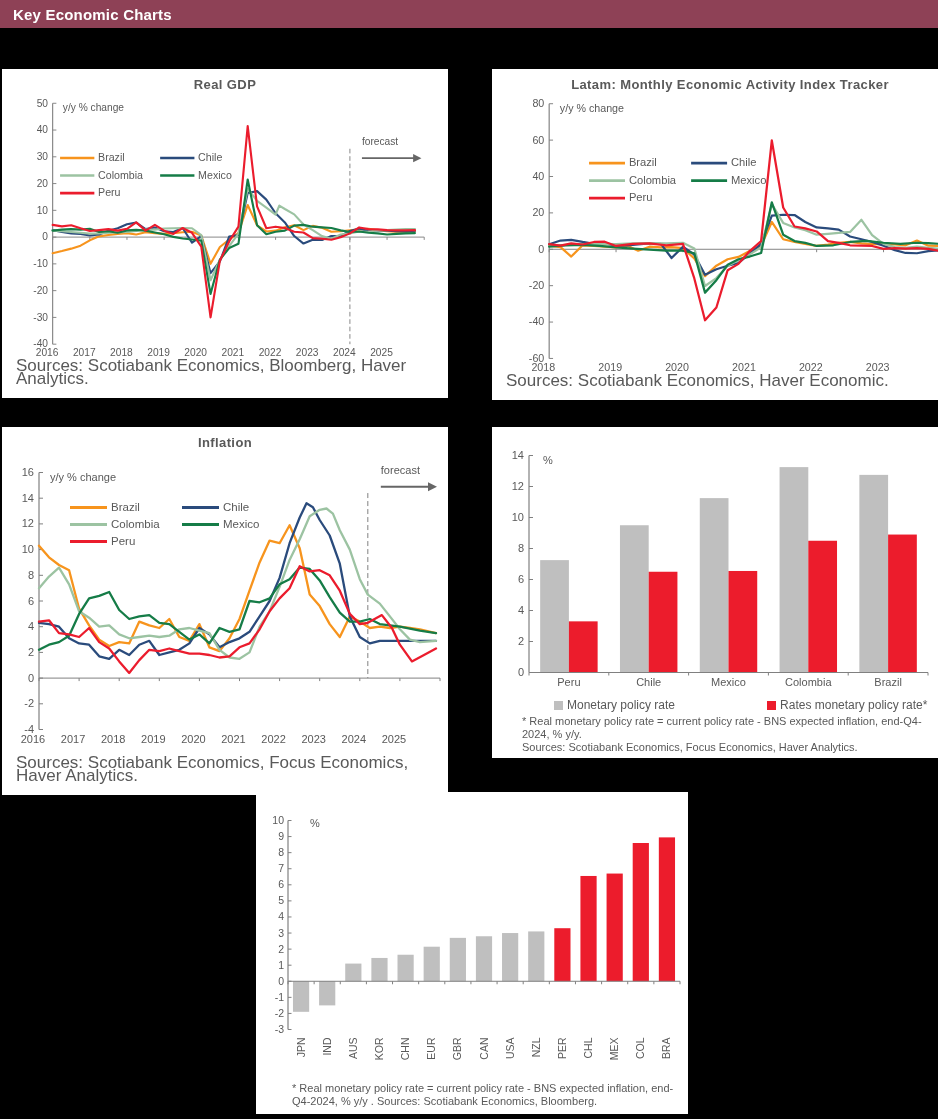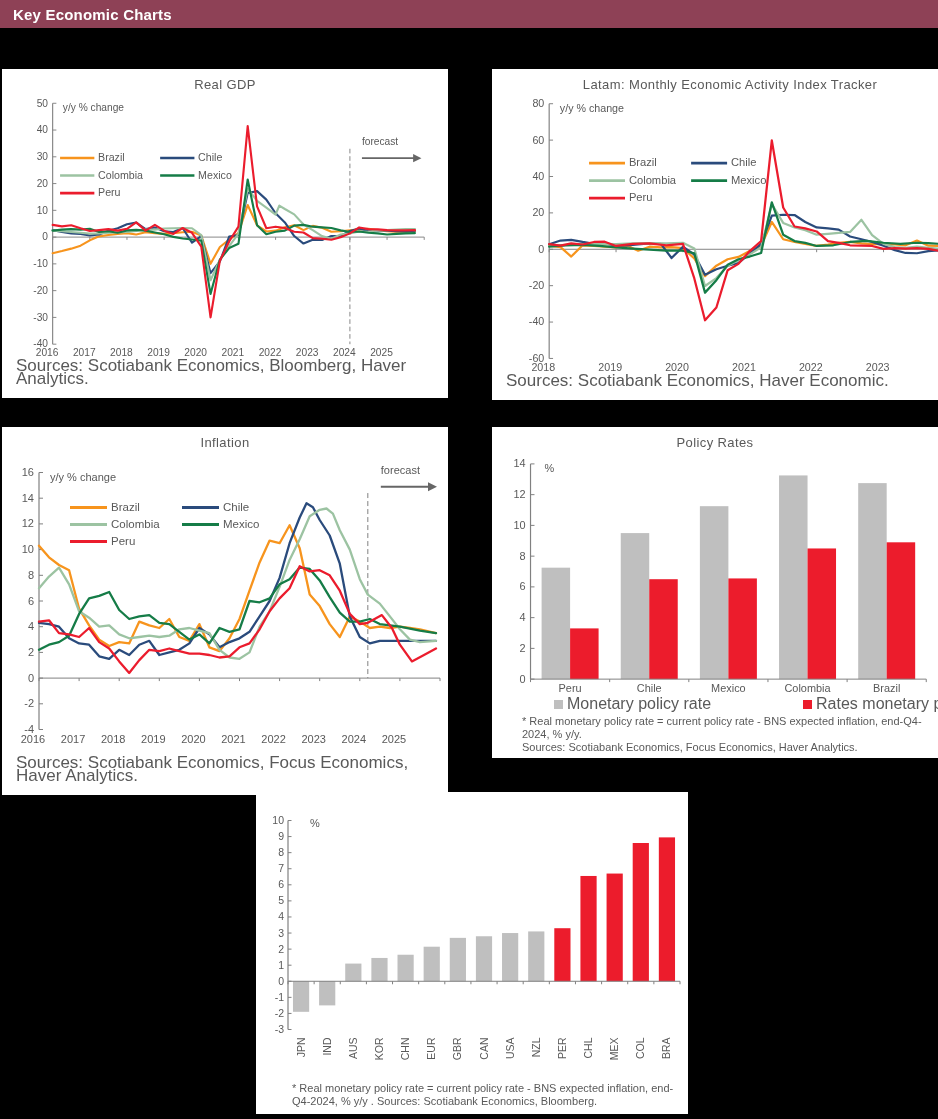--- a/index.html
+++ b/index.html
@@ -3,25 +3,25 @@
 <meta charset="utf-8">
 <style>
   html,body{margin:0;padding:0}
   body{width:938px;height:1119px;background:#000;position:relative;overflow:hidden;
        font-family:"Liberation Sans",sans-serif}
   .hdr{position:absolute;left:0;top:0;width:938px;height:28px;background:#8E4156;
        display:flex;align-items:center;box-sizing:border-box;padding-left:13px}
   .hdr span{color:#fff;font-weight:bold;font-size:15px;letter-spacing:.2px}
   .panel{position:absolute;background:#fff;display:flex;flex-direction:column;
          box-sizing:border-box;padding-top:8px}
-  .ctitle{height:17px;line-height:15px;text-align:center;font-weight:normal;font-size:13px;
+  .ctitle{height:17px;line-height:15px;text-align:center;font-weight:bold;font-size:13px;
           color:#595959;letter-spacing:.4px;flex:0 0 auto}
   .plot{flex:1 1 auto;width:100%;display:block}
   .src{flex:0 0 auto;font-size:17px;line-height:13px;color:#595959;padding:0 8px 13px 14px}
-  .leg4{flex:0 0 16px;display:flex;align-items:center;font-size:16px;color:#595959;padding-left:62px}
+  .leg4{flex:0 0 16px;display:flex;align-items:center;font-size:12px;color:#595959;padding-left:62px}
   .leg4 .item{display:flex;align-items:center;margin-right:92px;white-space:nowrap}
   .leg4 .sq{width:9px;height:9px;margin-right:4px;flex:0 0 auto}
   .fnote{flex:0 0 auto;font-size:11px;line-height:13px;color:#595959;padding:2px 12px 0 30px}
   .fsrc{flex:0 0 auto;font-size:11px;line-height:13px;color:#595959;padding:0 12px 4px 30px}
   .fnote5{flex:0 0 auto;font-size:11px;line-height:13px;color:#595959;padding:2px 14px 6px 36px}
   svg text{font-family:"Liberation Sans",sans-serif}
 </style>
 </head>
 <body>
 
@@ -218,21 +218,20 @@
       <polyline points="37.0,83.2 47.0,94.8 57.0,102.5 67.1,107.7 77.1,146.2 87.1,162.9 97.2,177.1 107.2,183.5 117.2,179.6 127.2,180.9 137.3,159.1 147.3,162.9 157.3,165.5 167.3,156.5 177.3,174.5 187.4,178.3 197.4,161.6 207.4,184.8 217.5,188.6 227.5,175.8 237.5,156.5 247.5,128.2 257.6,99.9 267.6,78.1 277.6,80.7 287.6,62.7 297.7,85.8 307.7,132.1 317.7,143.6 327.7,161.6 337.8,174.5 347.8,153.9 357.8,159.1 367.8,165.5 377.8,164.2 387.9,165.5 397.9,164.2 407.9,165.5 417.9,166.8 434.0,170.6" fill="none" stroke="#F7941D" stroke-width="2.3" stroke-linejoin="round" stroke-linecap="round"></polyline>
       <polyline points="37.0,160.3 47.0,161.6 57.0,164.2 67.1,175.8 77.1,180.9 87.1,182.2 97.2,193.8 107.2,196.3 117.2,187.3 127.2,192.5 137.3,182.2 147.3,178.3 157.3,192.5 167.3,189.9 177.3,187.3 187.4,180.9 197.4,165.5 207.4,171.9 217.5,184.8 227.5,179.6 237.5,175.8 247.5,169.3 257.6,153.9 267.6,138.5 277.6,115.4 287.6,80.7 297.7,55.0 304.5,40.8 310.9,44.7 317.7,57.5 327.7,73.0 337.8,101.2 347.8,153.9 357.8,174.5 367.8,180.9 377.8,178.3 387.9,178.3 397.9,178.3 417.9,178.3 434.0,178.3" fill="none" stroke="#2A4B7C" stroke-width="2.3" stroke-linejoin="round" stroke-linecap="round"></polyline>
       <polyline points="37.0,125.7 47.0,114.1 57.0,105.1 67.1,121.8 77.1,148.8 87.1,155.2 97.2,164.2 107.2,162.9 117.2,171.9 127.2,175.8 137.3,174.5 147.3,173.2 157.3,174.5 167.3,173.2 177.3,166.8 187.4,165.5 197.4,168.1 207.4,170.6 217.5,187.3 227.5,195.0 237.5,196.3 247.5,189.9 257.6,164.2 267.6,148.8 277.6,124.4 287.6,97.4 297.7,76.8 307.7,53.7 317.7,47.3 324.5,46.0 330.9,51.1 337.8,67.8 347.8,87.1 357.8,116.7 365.8,132.1 377.8,141.1 387.9,153.9 397.9,166.8 407.9,177.1 417.9,179.6 434.0,178.3" fill="none" stroke="#9CC3A2" stroke-width="2.3" stroke-linejoin="round" stroke-linecap="round"></polyline>
       <polyline points="37.0,187.3 47.0,182.2 57.0,179.6 67.1,173.2 77.1,151.4 87.1,135.9 97.2,133.4 107.2,129.5 117.2,147.5 127.2,156.5 137.3,153.9 147.3,152.6 157.3,160.3 167.3,161.6 177.3,169.3 187.4,177.1 197.4,171.9 207.4,180.9 217.5,165.5 227.5,169.3 237.5,166.8 247.5,138.5 257.6,139.8 267.6,135.9 277.6,121.8 287.6,116.7 297.7,105.1 307.7,106.4 317.7,117.9 327.7,134.6 337.8,150.1 347.8,159.1 357.8,159.1 367.8,156.5 377.8,161.6 387.9,162.9 397.9,164.2 417.9,168.1 434.0,170.6" fill="none" stroke="#157C47" stroke-width="2.3" stroke-linejoin="round" stroke-linecap="round"></polyline>
       <polyline points="37.0,159.1 47.0,157.8 57.0,170.6 67.1,171.9 77.1,174.5 87.1,165.5 97.2,179.6 107.2,186.0 117.2,198.9 127.2,210.5 137.3,197.6 147.3,187.3 157.3,188.6 167.3,186.0 177.3,188.6 187.4,191.2 197.4,191.2 207.4,192.5 217.5,195.0 227.5,193.8 237.5,184.8 247.5,180.9 257.6,166.8 267.6,148.8 277.6,135.9 287.6,125.7 297.7,103.8 307.7,108.9 317.7,107.7 327.7,112.8 337.8,128.2 347.8,151.4 357.8,161.6 365.8,160.3 379.9,152.6 389.9,165.5 397.9,182.2 409.9,198.9 422.0,192.5 434.0,186.0" fill="none" stroke="#EB1C2D" stroke-width="2.3" stroke-linejoin="round" stroke-linecap="round"></polyline>
     </svg>
   <div class="src">Sources: Scotiabank Economics, Focus Economics, Haver Analytics.</div>
 </div>
 
 <div class="panel" style="left:492px;top:427px;width:446px;height:331px">
-  <div class="ctitle">Policy Rates</div>
   <svg id="chart-3" class="plot" viewBox="0 0 446 245">
       <line x1="37" y1="12" x2="37" y2="229" stroke="#808080" stroke-width="1.2"></line>
       <line x1="37" y1="229" x2="41" y2="229" stroke="#808080" stroke-width="1"></line>
       <text x="32" y="232.5" font-size="11" fill="#595959" text-anchor="end">0</text>
       <line x1="37" y1="198" x2="41" y2="198" stroke="#808080" stroke-width="1"></line>
       <text x="32" y="201.5" font-size="11" fill="#595959" text-anchor="end">2</text>
       <line x1="37" y1="167" x2="41" y2="167" stroke="#808080" stroke-width="1"></line>
       <text x="32" y="170.5" font-size="11" fill="#595959" text-anchor="end">4</text>
       <line x1="37" y1="136" x2="41" y2="136" stroke="#808080" stroke-width="1"></line>
       <text x="32" y="139.5" font-size="11" fill="#595959" text-anchor="end">6</text>

